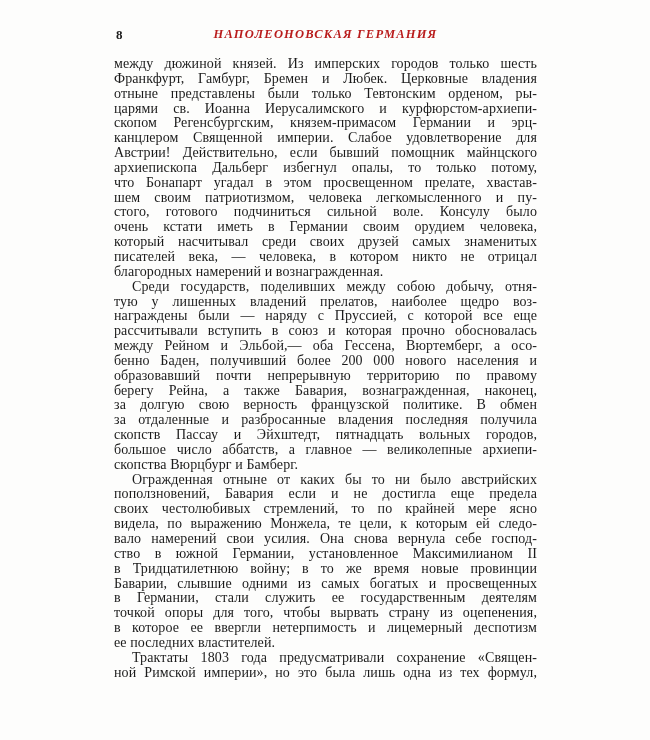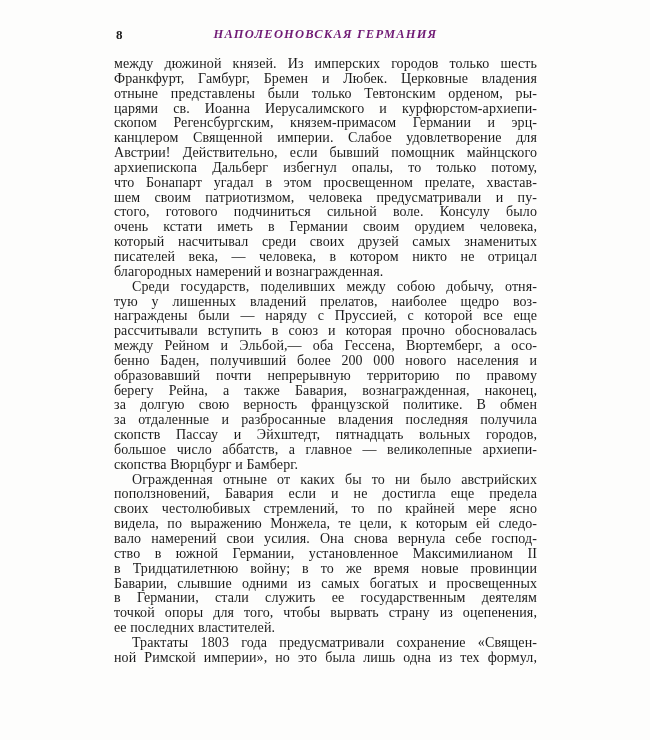--- a/index.html
+++ b/index.html
@@ -41,21 +41,21 @@
     font-weight: bold;
     color: #1b1b1b;
   }
   .running-title {
     display: block;
     text-align: center;
     font-size: 12.5px;
     font-weight: bold;
     font-style: italic;
     letter-spacing: 1.2px;
-    color: #701a75;
+    color: #b91c1c;
     white-space: nowrap;
   }
   .body-text {
     position: absolute;
     top: 57px;
     left: 0;
     width: 423px;
   }
   .line {
     font-size: 14px;
@@ -87,21 +87,21 @@
     <div class="body-text" id="body-text">
         <div class="line jl">между дюжиной князей. Из имперских городов только шесть</div>
         <div class="line jl">Франкфурт, Гамбург, Бремен и Любек. Церковные владения</div>
         <div class="line jl">отныне представлены были только Тевтонским орденом, ры-</div>
         <div class="line jl">царями св. Иоанна Иерусалимского и курфюрстом-архиепи-</div>
         <div class="line jl">скопом Регенсбургским, князем-примасом Германии и эрц-</div>
         <div class="line jl">канцлером Священной империи. Слабое удовлетворение для</div>
         <div class="line jl">Австрии! Действительно, если бывший помощник майнцского</div>
         <div class="line jl">архиепископа Дальберг избегнул опалы, то только потому,</div>
         <div class="line jl">что Бонапарт угадал в этом просвещенном прелате, хвастав-</div>
-        <div class="line jl">шем своим патриотизмом, человека предусматривали и пу-</div>
+        <div class="line jl">шем своим патриотизмом, человека легкомысленного и пу-</div>
         <div class="line jl">стого, готового подчиниться сильной воле. Консулу было</div>
         <div class="line jl">очень кстати иметь в Германии своим орудием человека,</div>
         <div class="line jl">который насчитывал среди своих друзей самых знаменитых</div>
         <div class="line jl">писателей века, — человека, в котором никто не отрицал</div>
         <div class="line">благородных намерений и вознагражденная.</div>
         <div class="line jl indent">Среди государств, поделивших между собою добычу, отня-</div>
         <div class="line jl">тую у лишенных владений прелатов, наиболее щедро воз-</div>
         <div class="line jl">награждены были — наряду с Пруссией, с которой все еще</div>
         <div class="line jl">рассчитывали вступить в союз и которая прочно обосновалась</div>
         <div class="line jl">между Рейном и Эльбой,— оба Гессена, Вюртемберг, а осо-</div>
@@ -116,18 +116,19 @@
         <div class="line jl indent">Огражденная отныне от каких бы то ни было австрийских</div>
         <div class="line jl">поползновений, Бавария если и не достигла еще предела</div>
         <div class="line jl">своих честолюбивых стремлений, то по крайней мере ясно</div>
         <div class="line jl">видела, по выражению Монжела, те цели, к которым ей следо-</div>
         <div class="line jl">вало намерений свои усилия. Она снова вернула себе господ-</div>
         <div class="line jl">ство в южной Германии, установленное Максимилианом II</div>
         <div class="line jl">в Тридцатилетнюю войну; в то же время новые провинции</div>
         <div class="line jl">Баварии, слывшие одними из самых богатых и просвещенных</div>
         <div class="line jl">в Германии, стали служить ее государственным деятелям</div>
         <div class="line jl">точкой опоры для того, чтобы вырвать страну из оцепенения,</div>
+        <div class="line jl">в которое ее  ввергли нетерпимость и лицемерный деспотизм</div>
         <div class="line">ее последних властителей.</div>
         <div class="line jl indent">Трактаты 1803 года предусматривали сохранение «Священ-</div>
         <div class="line jl">ной Римской империи», но это была лишь одна из тех формул,</div>
       </div>
   </div>
 </div>
 
 </body></html>

